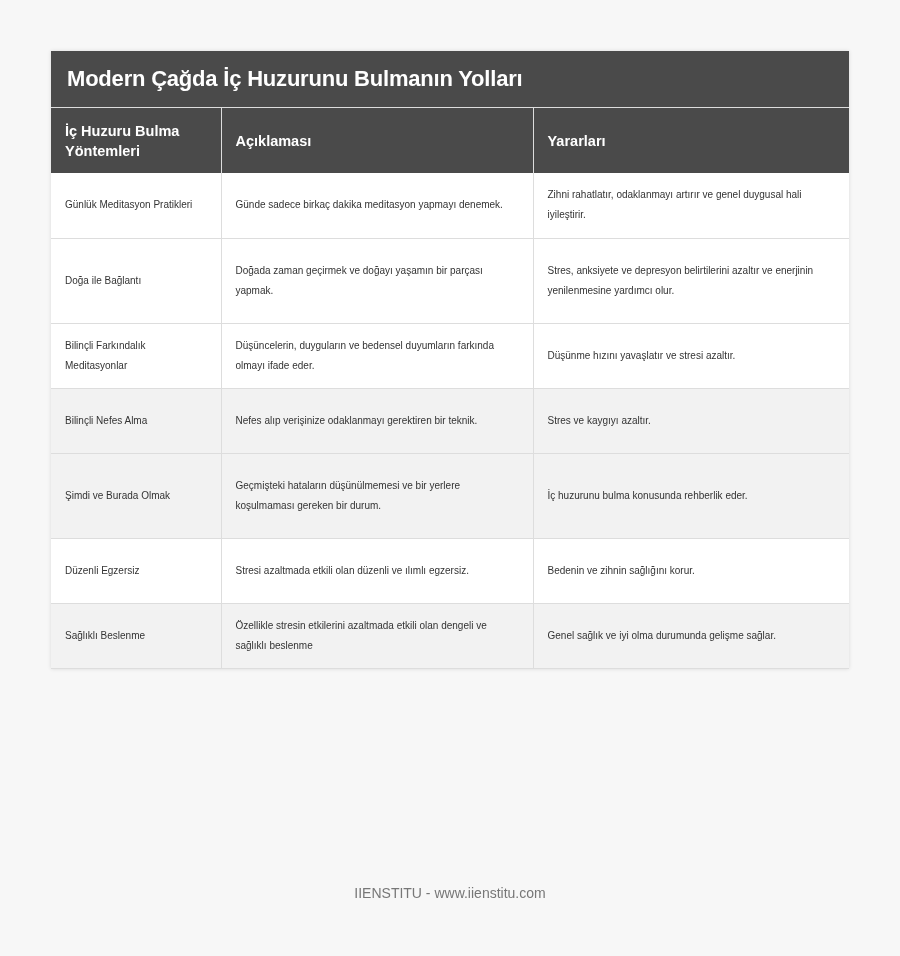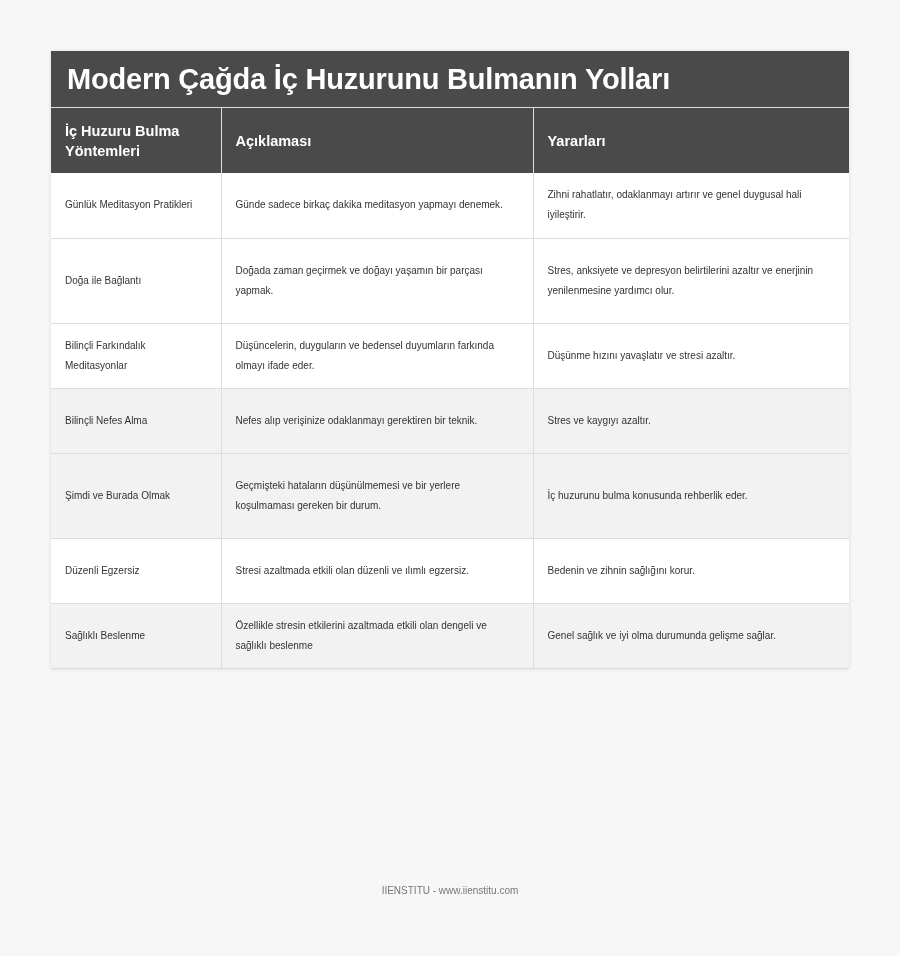--- a/index.html
+++ b/index.html
@@ -21,21 +21,21 @@
     background: #ffffff;
     box-shadow: 0 0 4px rgba(0,0,0,0.12);
   }
   .title-bar {
     background: #4a4a4a;
     color: #ffffff;
     height: 57px;
     display: flex;
     align-items: center;
     padding-left: 16px;
-    font-size: 29px;
+    font-size: 22px;
     font-weight: bold;
     letter-spacing: -0.2px;
     border-bottom: 1px solid #dddddd;
     box-sizing: border-box;
   }
   table {
     width: 100%;
     border-collapse: collapse;
     table-layout: fixed;
   }
@@ -70,21 +70,21 @@
   tr.odd td { background: #ffffff; }
   tr.r65 td { height: 65px; }
   tr.r85 td { height: 85px; }
   .footer {
     position: absolute;
     top: 885px;
     left: 0;
     width: 900px;
     text-align: center;
     color: #777777;
-    font-size: 10px;
+    font-size: 14px;
   }
 </style>
 </head>
 <body>
 
 <div class="card">
   <div class="title-bar">Modern Çağda İç Huzurunu Bulmanın Yolları</div>
   <table>
     <colgroup>
         <col class="c1">

